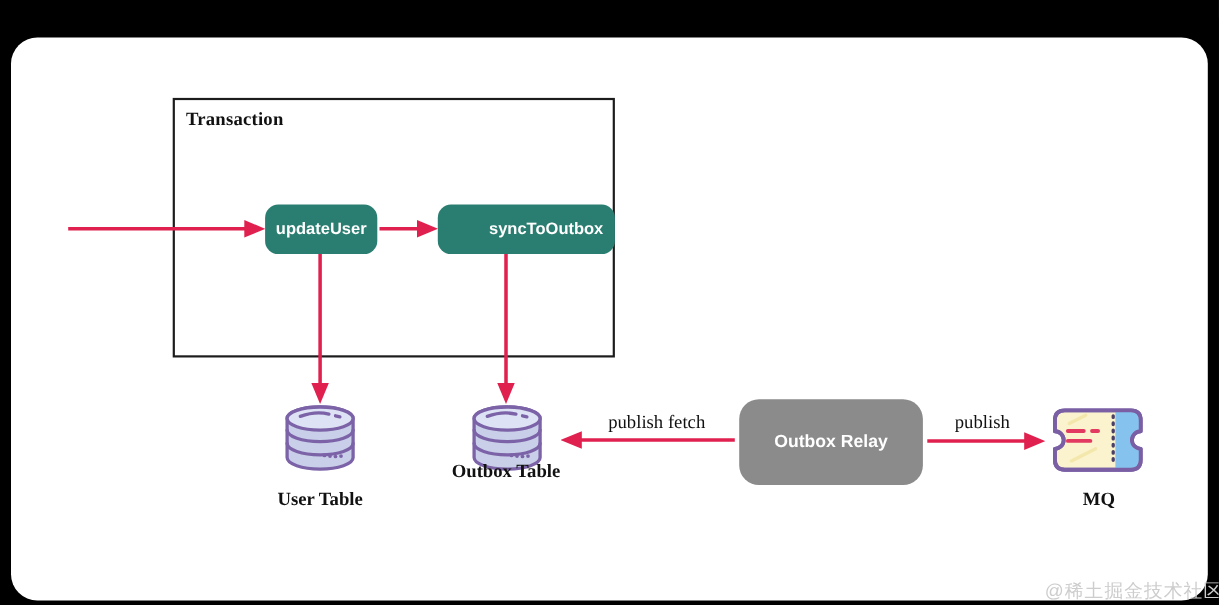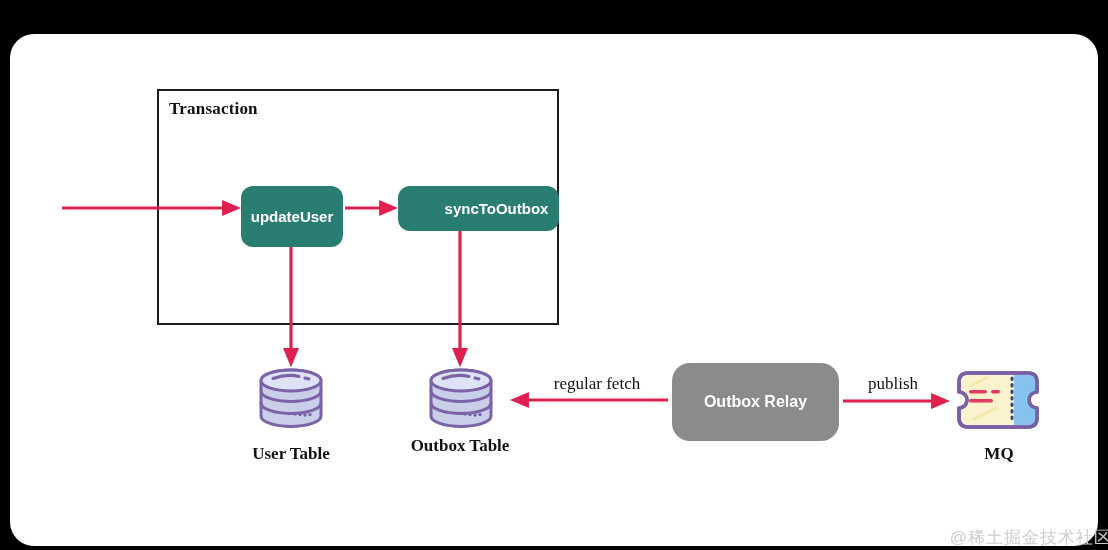--- a/index.html
+++ b/index.html
@@ -10,21 +10,21 @@
   .layer{position:absolute;left:0;top:0;width:1108px;height:550px;pointer-events:none;}
 
   .txbox{position:absolute;left:157px;top:73px;width:398px;height:232px;
          border:2.5px solid var(--box-border,#1c1c1c);background:transparent;}
   .txlabel{position:absolute;left:10px;top:8px;font-weight:bold;font-size:17px;
            color:var(--text-dark,#111);letter-spacing:.2px;}
 
   .node{position:absolute;display:flex;align-items:center;justify-content:center;
         color:#fff;font-family:"Liberation Sans",sans-serif;font-weight:bold;}
   .node.teal{background:var(--node-teal,#2a7e71);border-radius:12px;font-size:15px;}
-  #node-update-user{left:241px;top:170px;width:102px;height:61px;}
+  #node-update-user{left:241px;top:170px;width:102px;height:45px;}
   #node-sync-to-outbox{left:398px;top:170px;width:125px;height:45px;padding-left:36px;}
   #node-message-relay{left:672px;top:347px;width:167px;height:78px;
         background:var(--node-gray,#8b8b8b);border-radius:18px;font-size:16px;}
 
   .storelabel{position:absolute;font-weight:bold;font-size:17px;color:var(--text-dark,#111);
         text-align:right;transform:translateX(-50%);white-space:nowrap;}
   .edgelabel{position:absolute;font-size:17px;color:var(--text-dark,#111);
         text-align:center;transform:translateX(-50%);white-space:nowrap;}
 
   .icon-abs{position:absolute;}
@@ -104,20 +104,20 @@
     <line class="tk-shine" x1="16" y1="15" x2="31" y2="7.5"></line>
     <line class="tk-shine" x1="18" y1="49" x2="40" y2="38"></line>
     <rect class="tk-dash" x="13" y="20" width="18" height="3.6" rx="1.8"></rect>
     <rect class="tk-dash" x="35" y="20" width="9" height="3.6" rx="1.8"></rect>
     <rect class="tk-dash" x="13" y="29" width="24" height="3.6" rx="1.8"></rect>
     <line class="tk-perf" x1="56" y1="8" x2="56" y2="53"></line>
     <path class="tk-outline" d="M12 3 H72 Q81 3 81 12 V22 A8 8 0 0 0 81 38 V48 Q81 57 72 57 H12 Q3 57 3 48 V38 A8 8 0 0 0 3 22 V12 Q3 3 12 3 Z"></path>
   </svg>
 
   <div class="storelabel" style="left:291px;top:428px">User Table</div>
-  <div class="storelabel" style="left:460px;top:420px">Outbox Table</div>
+  <div class="storelabel" style="left:460px;top:403px">Outbox Table</div>
   <div class="storelabel" style="left:999px;top:428px">MQ</div>
 
-  <div class="edgelabel" style="left:597px;top:358px">regular fetch</div>
+  <div class="edgelabel" style="left:597px;top:358px">publish fetch</div>
   <div class="edgelabel" style="left:893px;top:358px">publish</div>
 
   <div class="watermark">@稀土掘金技术社区</div>
 </div>
 
 </body></html>

